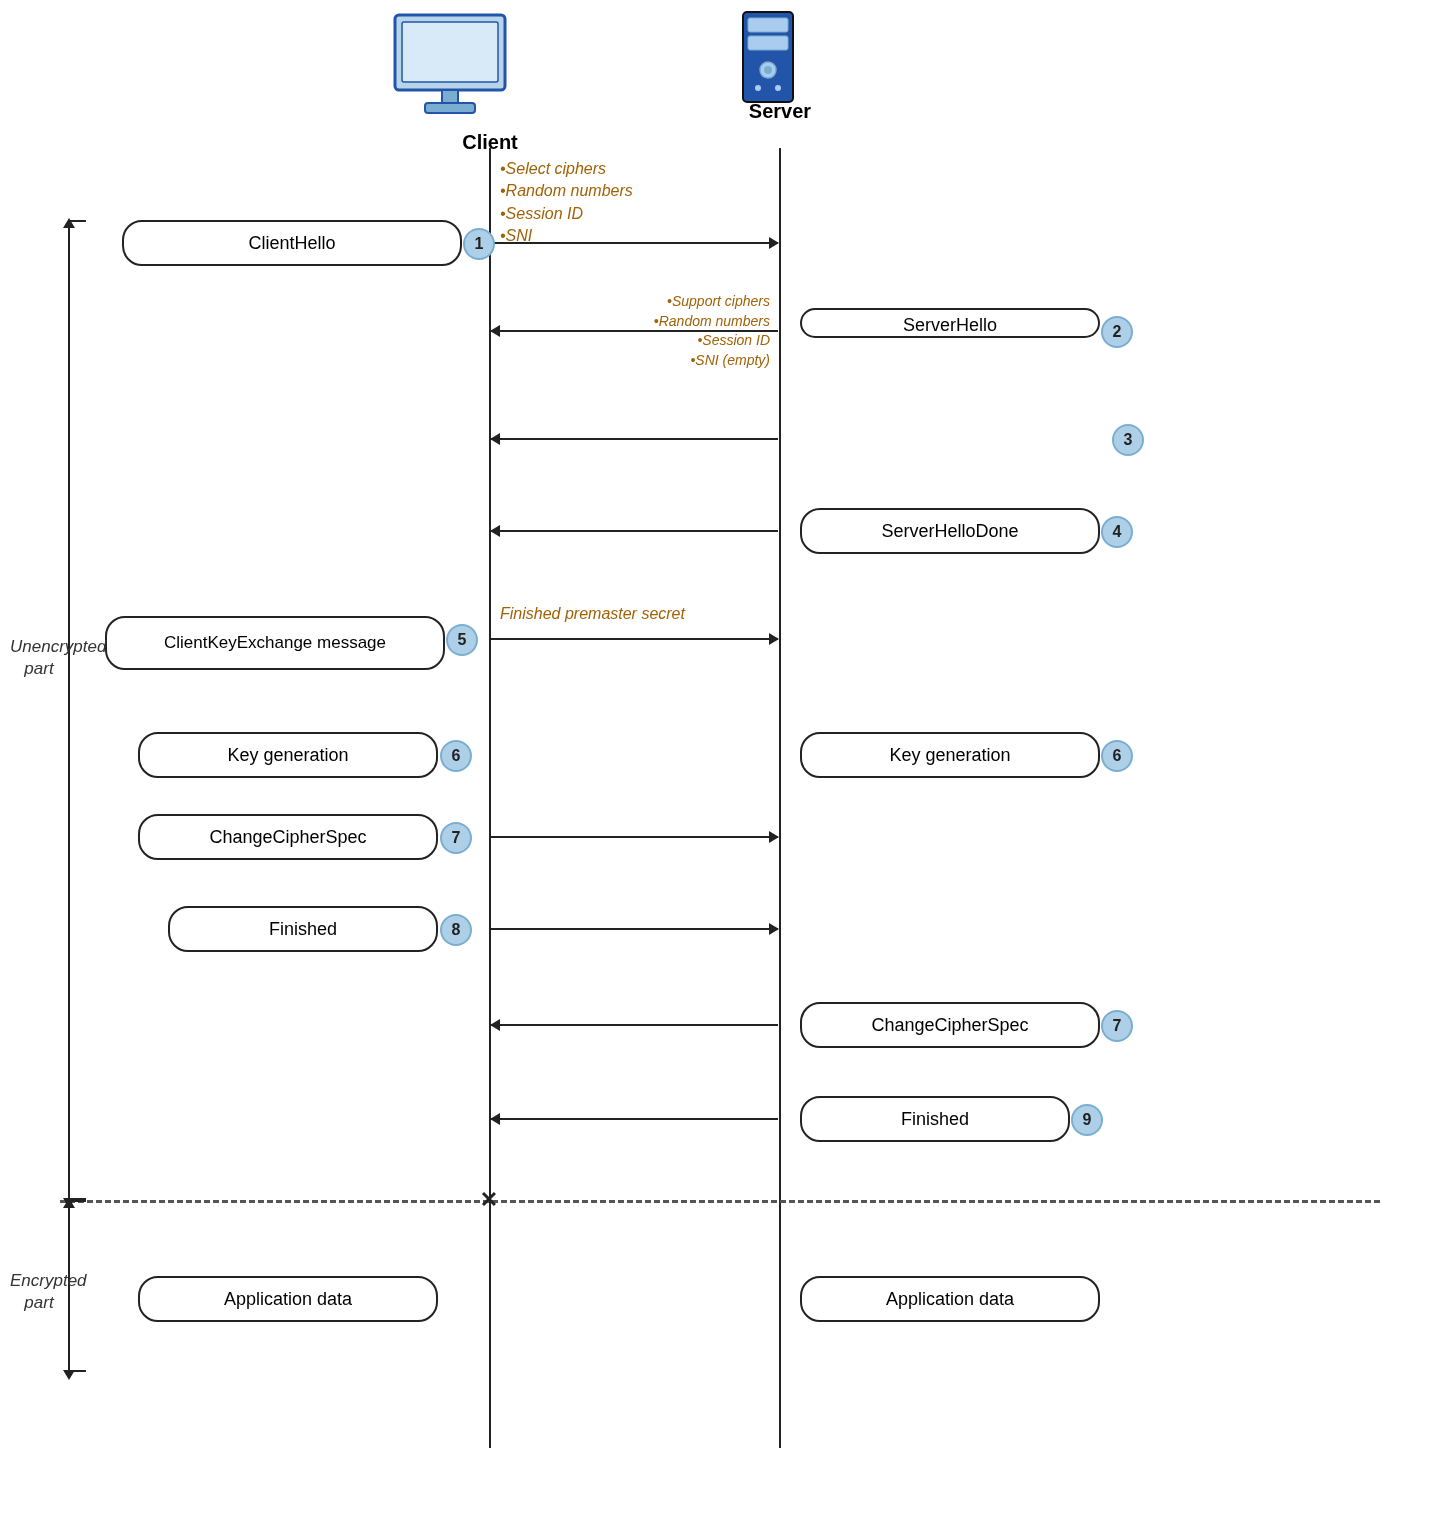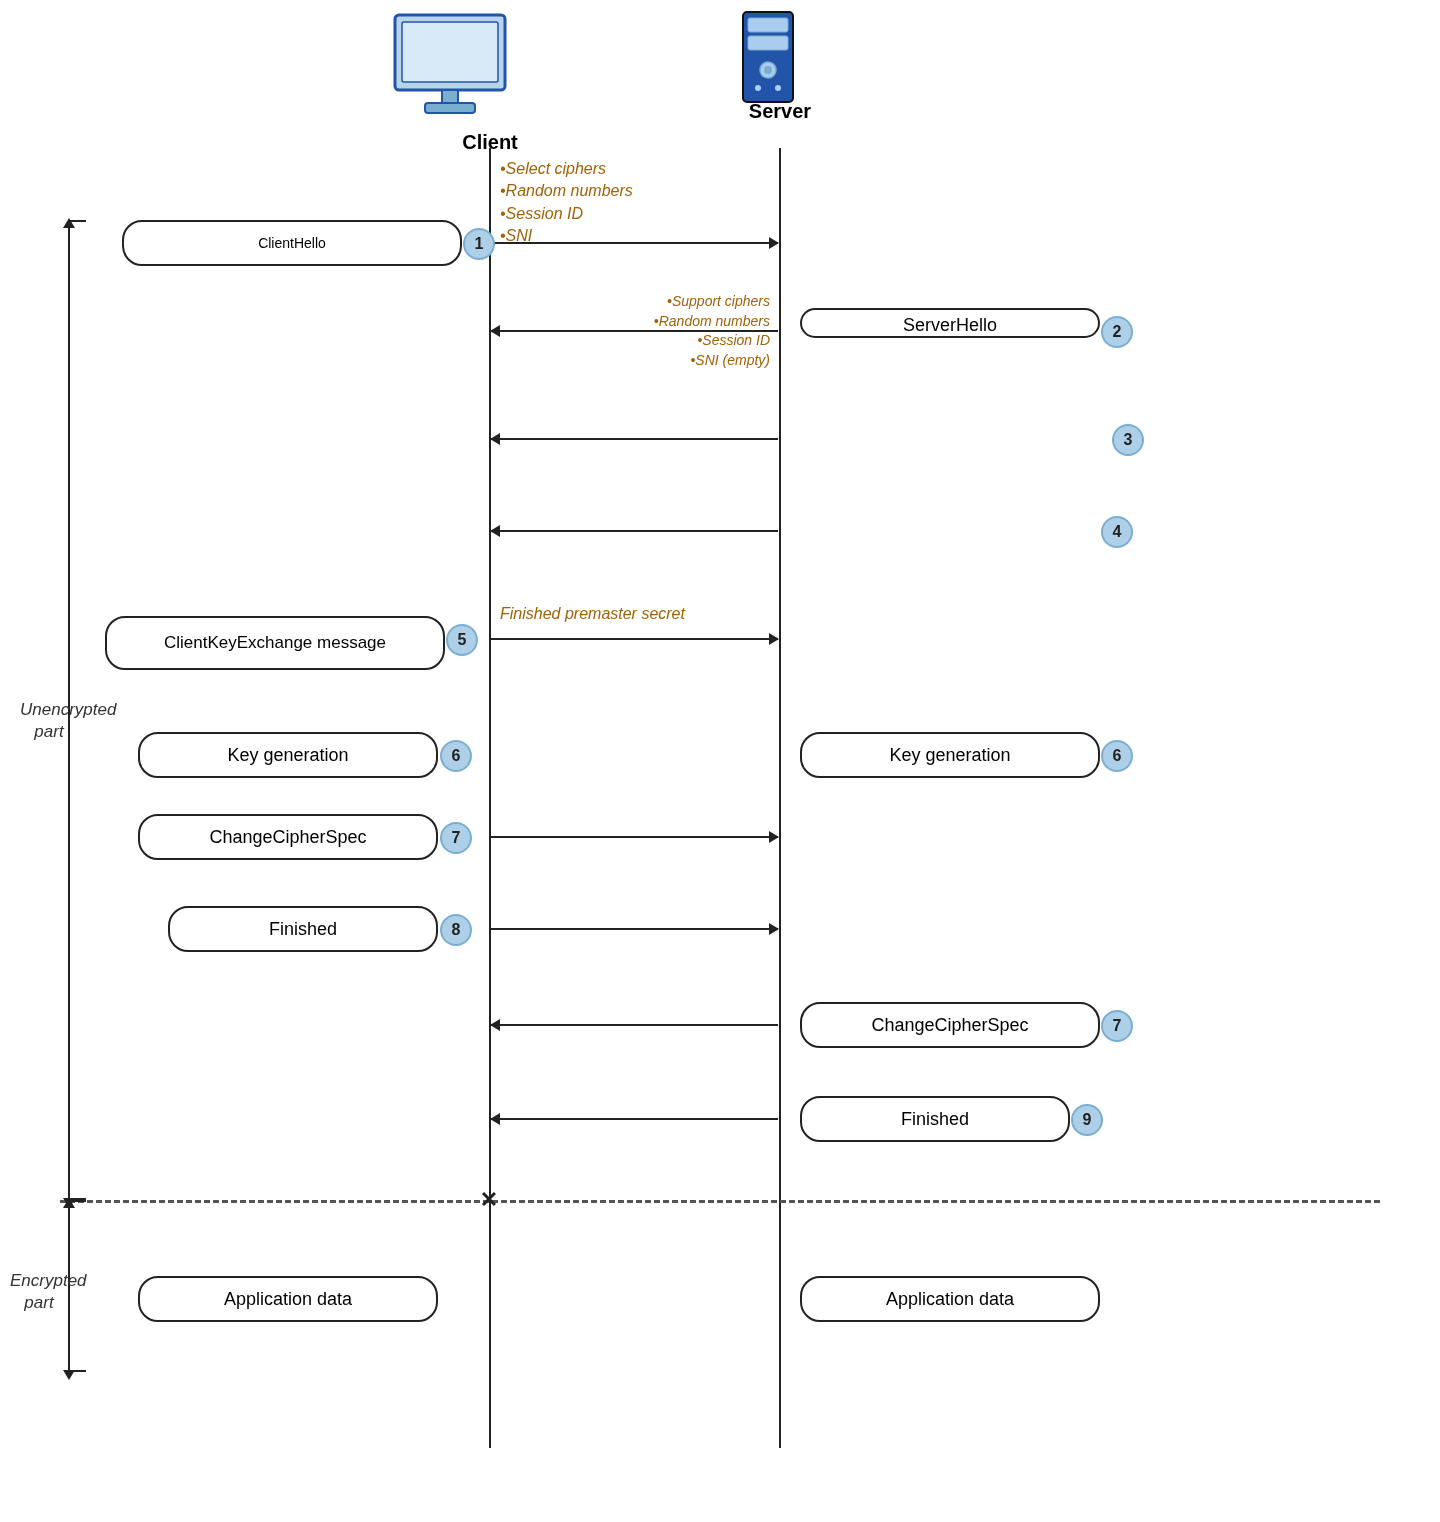--- a/index.html
+++ b/index.html
@@ -143,21 +143,21 @@
 
   <div style="position:absolute; left:779px; top:148px; width:2px; height:1300px; background:#222;"></div>
 
   <div class="annot" style="left:500px; top:158px; white-space:pre-line; font-size:16px;">•Select ciphers
 •Random numbers
 •Session ID
 •SNI</div>
 
   <div class="arrow-line" style="left:491px; top:242px; width:287px;"></div>
 
-  <div class="msg-box" style="left:122px; top:220px; width:340px; height:46px; font-size:14px;">
+  <div class="msg-box" style="left:122px; top:220px; width:340px; height:46px; font-size:18px;">
     <span>ClientHello</span>
   </div>
   <div class="step-circle" style="left:463px; top:228px;">
     <span>1</span>
   </div>
 
   <div class="annot" style="left:560px; top:292px; white-space:pre-line; font-size:14px; text-align:right; width:210px;">•Support ciphers
 •Random numbers
 •Session ID
 •SNI (empty)</div>
@@ -185,20 +185,23 @@
   <div class="step-circle" style="left:1112px; top:424px;">
     <span>3</span>
   </div>
 
   <div style="position:absolute; left:491px; top:530px; width:287px; height:2px; background:#222;">
     <div style="position:absolute; left:-1px; top:-5px; width:0; height:0;
                 border-top:6px solid transparent; border-bottom:6px solid transparent;
                 border-right:10px solid #222;"></div>
   </div>
 
+  <div class="msg-box" style="left:800px; top:508px; width:300px; height:46px; font-size:18px;">
+    <span>ServerHelloDone</span>
+  </div>
   <div class="step-circle" style="left:1101px; top:516px;">
     <span>4</span>
   </div>
 
   <div class="annot" style="left:500px; top:603px; font-size:16px;">Finished premaster secret</div>
 
   <div class="arrow-line" style="left:491px; top:638px; width:287px;"></div>
 
   <div class="msg-box" style="left:105px; top:616px; width:340px; height:54px; font-size:17px;">
     <span>ClientKeyExchange message</span>
@@ -284,21 +287,21 @@
   <div style="position:absolute; left:68px; top:1198px; width:18px; height:2px; background:#222;"></div>
 
   <div style="position:absolute; left:63px; top:218px; width:0; height:0;
               border-left:6px solid transparent; border-right:6px solid transparent;
               border-bottom:10px solid #222;"></div>
 
   <div style="position:absolute; left:63px; top:1198px; width:0; height:0;
               border-left:6px solid transparent; border-right:6px solid transparent;
               border-top:10px solid #222;"></div>
 
-  <div class="side-label" style="left:10px; top:699px; width:58px; white-space:pre-line; font-size:17px;margin-left:10px;">Unencrypted
+  <div class="side-label" style="left:10px; top:636px; width:58px; white-space:pre-line; font-size:17px;">Unencrypted
 part</div>
 
   <div style="position:absolute; left:68px; top:1200px; width:2px; height:170px; background:#222;"></div>
   <div style="position:absolute; left:68px; top:1200px; width:18px; height:2px; background:#222;"></div>
   <div style="position:absolute; left:68px; top:1370px; width:18px; height:2px; background:#222;"></div>
   <div style="position:absolute; left:63px; top:1198px; width:0; height:0;
               border-left:6px solid transparent; border-right:6px solid transparent;
               border-bottom:10px solid #222;"></div>
   <div style="position:absolute; left:63px; top:1370px; width:0; height:0;
               border-left:6px solid transparent; border-right:6px solid transparent;

